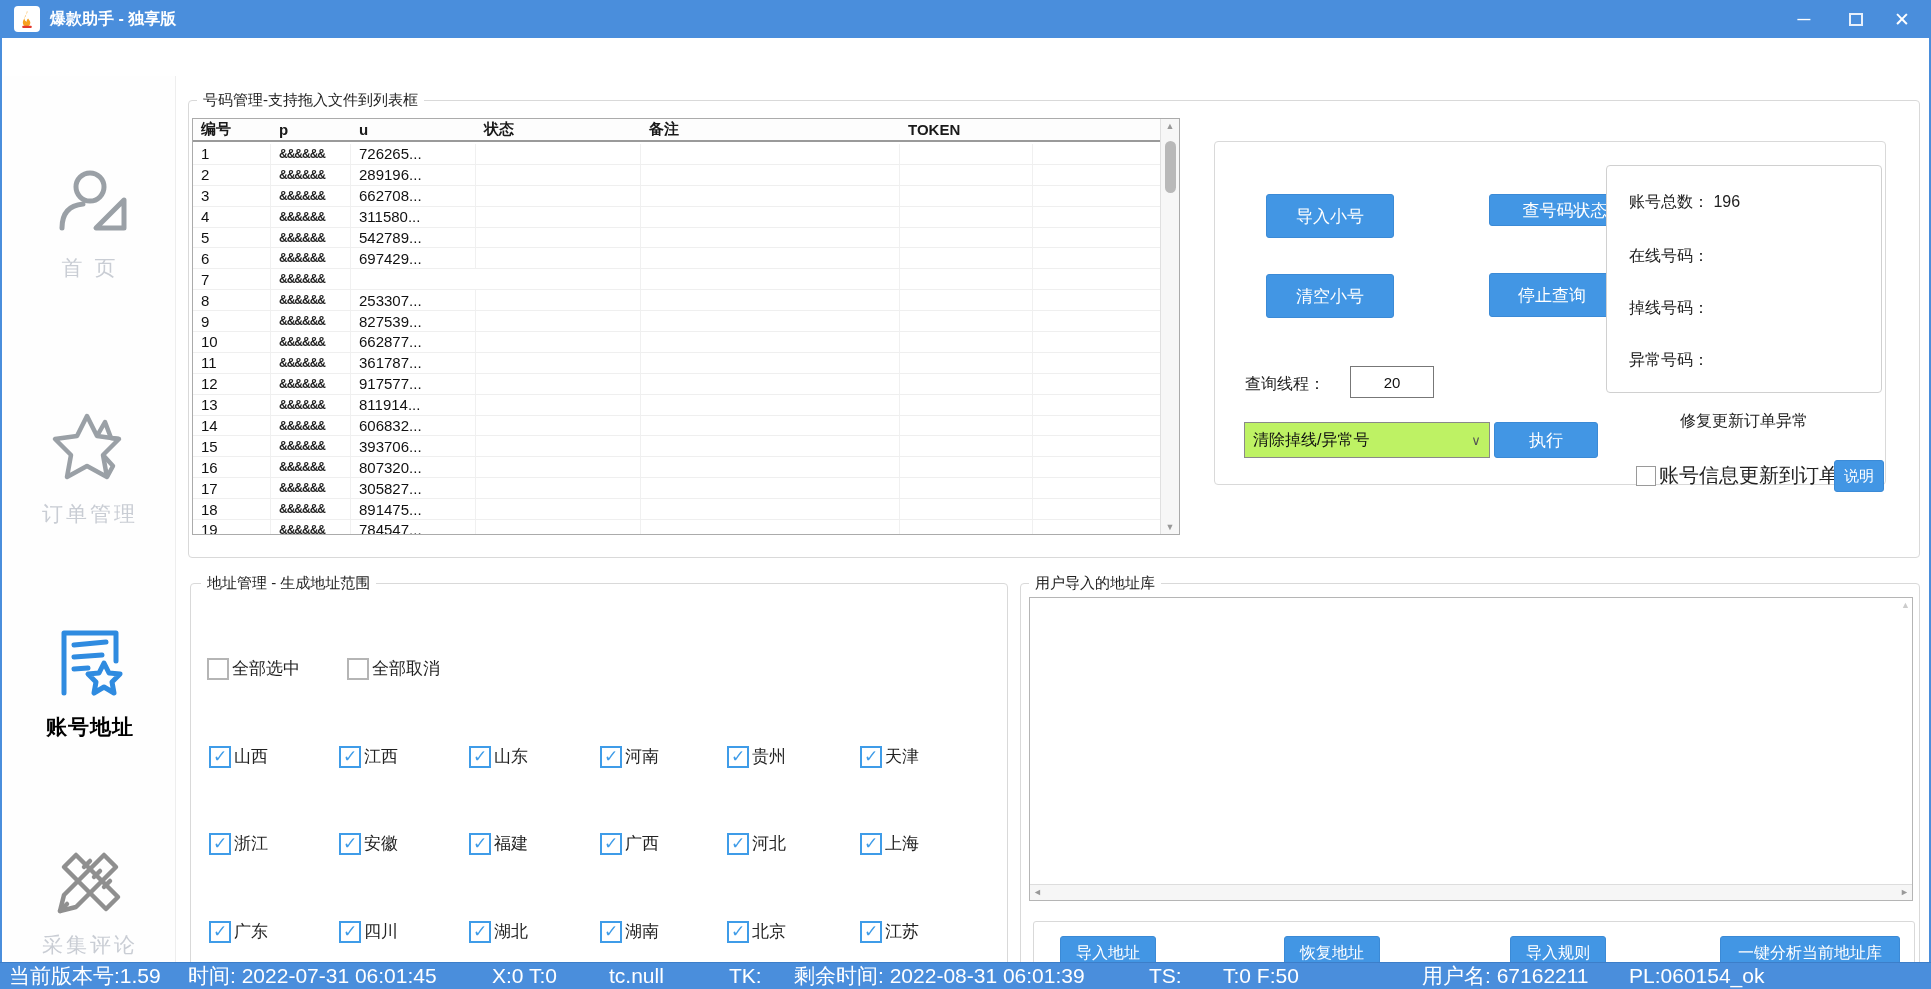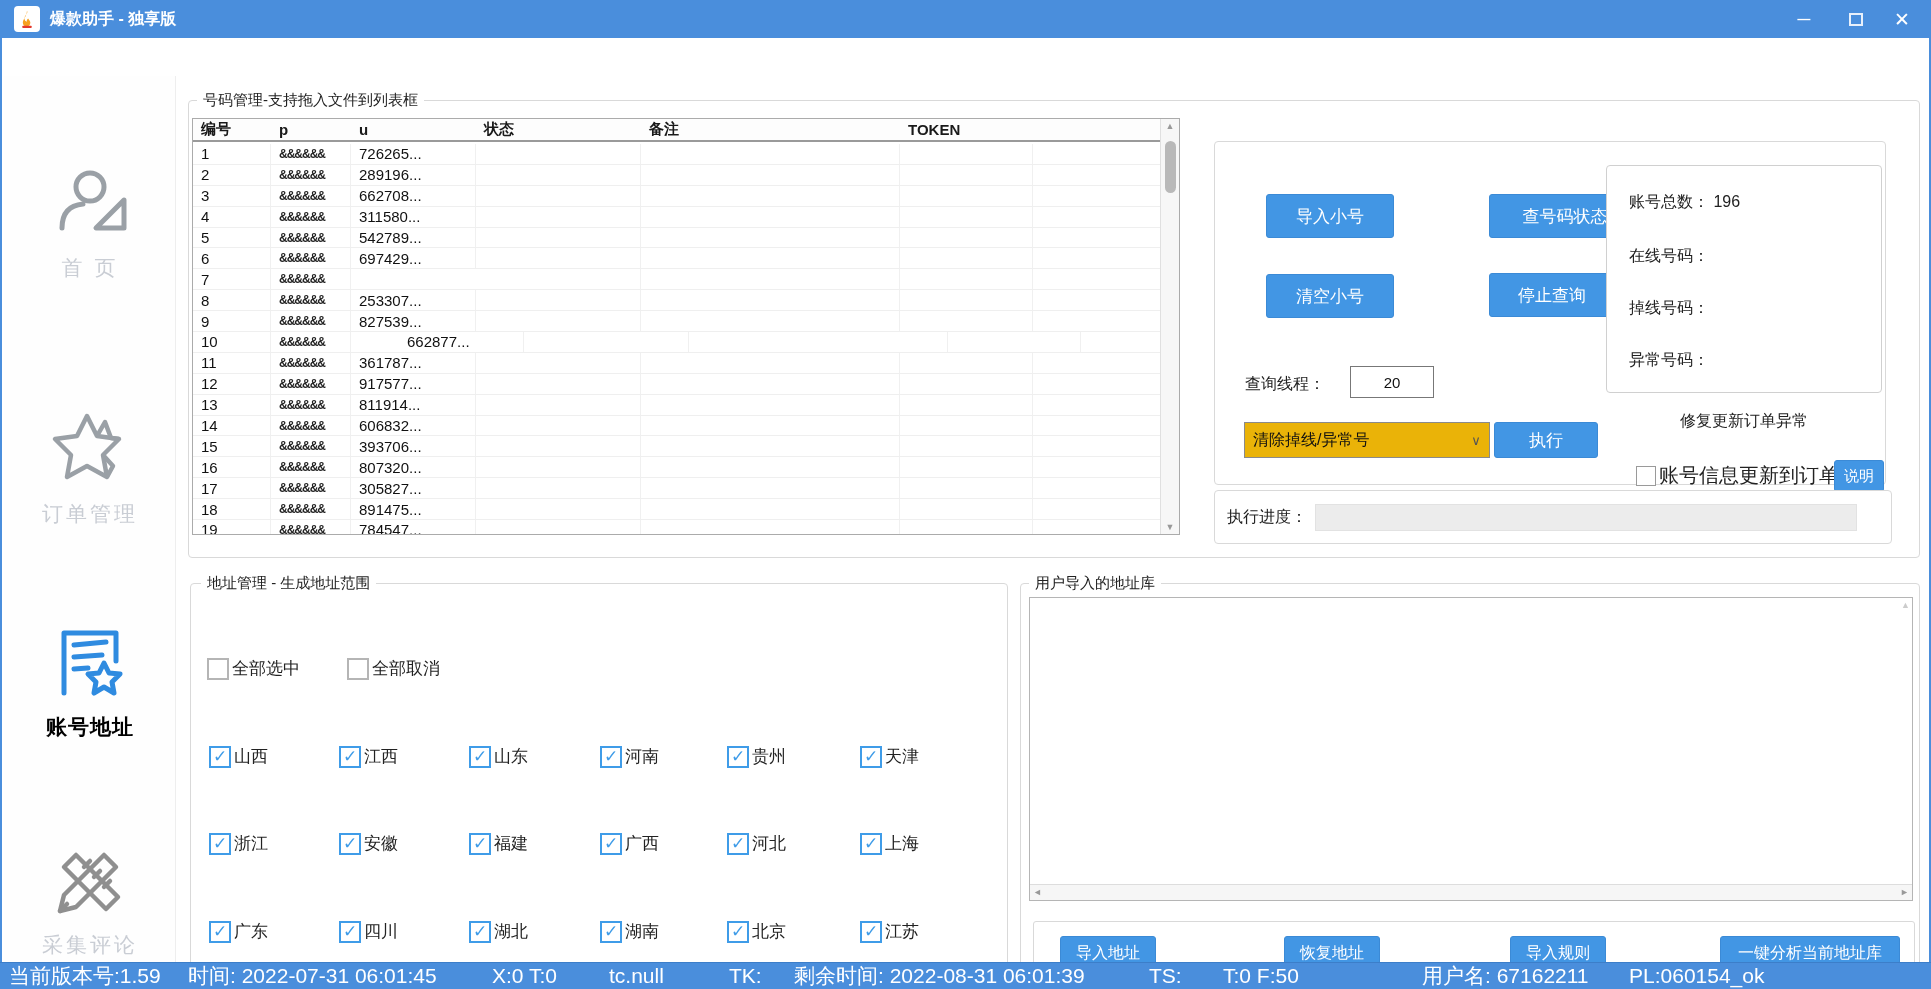--- a/index.html
+++ b/index.html
@@ -42,21 +42,21 @@
   .vscroll .up{position:absolute;top:2px;left:0;width:18px;text-align:center;font-size:9px;color:#999;}
   .vscroll .down{position:absolute;bottom:2px;left:0;width:18px;text-align:center;font-size:9px;color:#999;}
   .vthumb{position:absolute;top:22px;left:4px;width:11px;height:52px;background:#b9b9b9;border-radius:6px;}
 
   
   .btn{position:absolute;background:#4296e4;color:#fff;border:1px solid #3b8ad6;border-radius:3px;display:flex;align-items:center;justify-content:center;font-size:17px;cursor:default;}
 
   
   .fld-label{position:absolute;font-size:16px;color:#222;white-space:nowrap;}
   .txtinput{position:absolute;border:1px solid #777;background:#fff;font-size:15px;text-align:center;color:#111;}
-  .combo{position:absolute;border:1px solid #8a8a8a;background:#eab308;display:flex;align-items:center;}
+  .combo{position:absolute;border:1px solid #8a8a8a;background:#bef264;display:flex;align-items:center;}
   .combo .sel{flex:1;padding-left:8px;font-size:16px;color:#111;white-space:nowrap;}
   .combo .chev{width:26px;text-align:center;color:#555;font-size:13px;}
   .statsbox{position:absolute;border:1px solid #d0d0d0;border-radius:4px;background:#fff;}
   .statline{position:absolute;left:22px;font-size:16px;color:#222;white-space:nowrap;}
   .progressbar{position:absolute;background:#ececec;border:1px solid #e2e2e2;}
 
   
   .chk{position:absolute;display:flex;align-items:center;white-space:nowrap;}
   .cbox{width:22px;height:22px;border:2px solid #b5b5b5;background:#fff;display:flex;align-items:center;justify-content:center;flex:none;}
   .chk.checked .cbox{border-color:#3f9ce8;}
@@ -231,21 +231,21 @@
             <div class="tcell c1" style="width: 80px;">&amp;&amp;&amp;&amp;&amp;&amp;</div>
             <div class="tcell c2" style="width: 125px;">827539...</div>
             <div class="tcell c3" style="width: 165px;"></div>
             <div class="tcell c4" style="width: 259px;"></div>
             <div class="tcell c5" style="width: 133px;"></div>
             <div class="tcell c6" style="width: 130px;"></div>
           </div>
           <div class="trow">
             <div class="tcell c0" style="width: 78px;">10</div>
             <div class="tcell c1" style="width: 80px;">&amp;&amp;&amp;&amp;&amp;&amp;</div>
-            <div class="tcell c2" style="width: 125px; margin-left: 48px;">662877...</div>
+            <div class="tcell c2" style="width: 125px;">662877...</div>
             <div class="tcell c3" style="width: 165px;"></div>
             <div class="tcell c4" style="width: 259px;"></div>
             <div class="tcell c5" style="width: 133px;"></div>
             <div class="tcell c6" style="width: 130px;"></div>
           </div>
           <div class="trow">
             <div class="tcell c0" style="width: 78px; text-align: center;">11</div>
             <div class="tcell c1" style="width: 80px;">&amp;&amp;&amp;&amp;&amp;&amp;</div>
             <div class="tcell c2" style="width: 125px;">361787...</div>
             <div class="tcell c3" style="width: 165px;"></div>
@@ -329,21 +329,21 @@
       <div class="vscroll">
         <span class="up">▲</span>
         <span class="vthumb"></span>
         <span class="down">▼</span>
       </div>
     </div>
 
     <div class="group" style="left:1212px;top:103px;width:672px;height:344px;"></div>
 
     <div class="btn" style="left:1264px;top:156px;width:128px;height:44px;">导入小号</div>
-    <div class="btn" style="left:1487px;top:156px;width:152px;height:44px;">查号码状态</div>
+    <div class="btn" style="left:1487px;top:156px;width:152px;height:32px;">查号码状态</div>
     <div class="btn" style="left:1264px;top:236px;width:128px;height:44px;">清空小号</div>
     <div class="btn" style="left:1487px;top:235px;width:126px;height:44px;">停止查询</div>
 
     <span class="fld-label" style="left:1243px;top:336px;">查询线程：</span>
     <input class="txtinput" style="left: 1348px; top: 328px; width: 84px; height: 32px;" value="20">
 
     <div class="combo" style="left:1242px;top:384px;width:246px;height:36px;">
       <span class="sel">清除掉线/异常号</span>
       <span class="chev">∨</span>
     </div>
@@ -356,24 +356,20 @@
       <span class="statline" style="top:184px;">异常号码：</span>
     </div>
 
     <div class="fld-label" style="left:1604px;top:373px;width:276px;text-align:center;">修复更新订单异常</div>
     <div class="chk" style="left:1634px;top:424px;">
       <span class="smallbox"></span>
       <span class="clbl" style="font-size:20px;">账号信息更新到订单</span>
     </div>
     <div class="btn" style="left:1832px;top:422px;width:50px;height:32px;font-size:15px;">说明</div>
 
-    <div class="group" style="left:1212px;top:452px;width:678px;height:54px;">
-      <span class="fld-label" style="left:12px;top:16px;">执行进度：</span>
-      <div class="progressbar" style="left:100px;top:13px;width:542px;height:27px;"></div>
-    </div>
 
     <div class="group" style="left:188px;top:545px;width:818px;height:394px;">
       <span class="gtitle" style="left:10px;">地址管理 - 生成地址范围</span>
 
       <div class="chk" style="left:16px;top:73px;">
         <span class="cbox" style="border-color:#b5b5b5;"></span>
         <span class="clbl">全部选中</span>
       </div>
       <div class="chk" style="left:156px;top:73px;">
         <span class="cbox" style="border-color:#b5b5b5;"></span>

